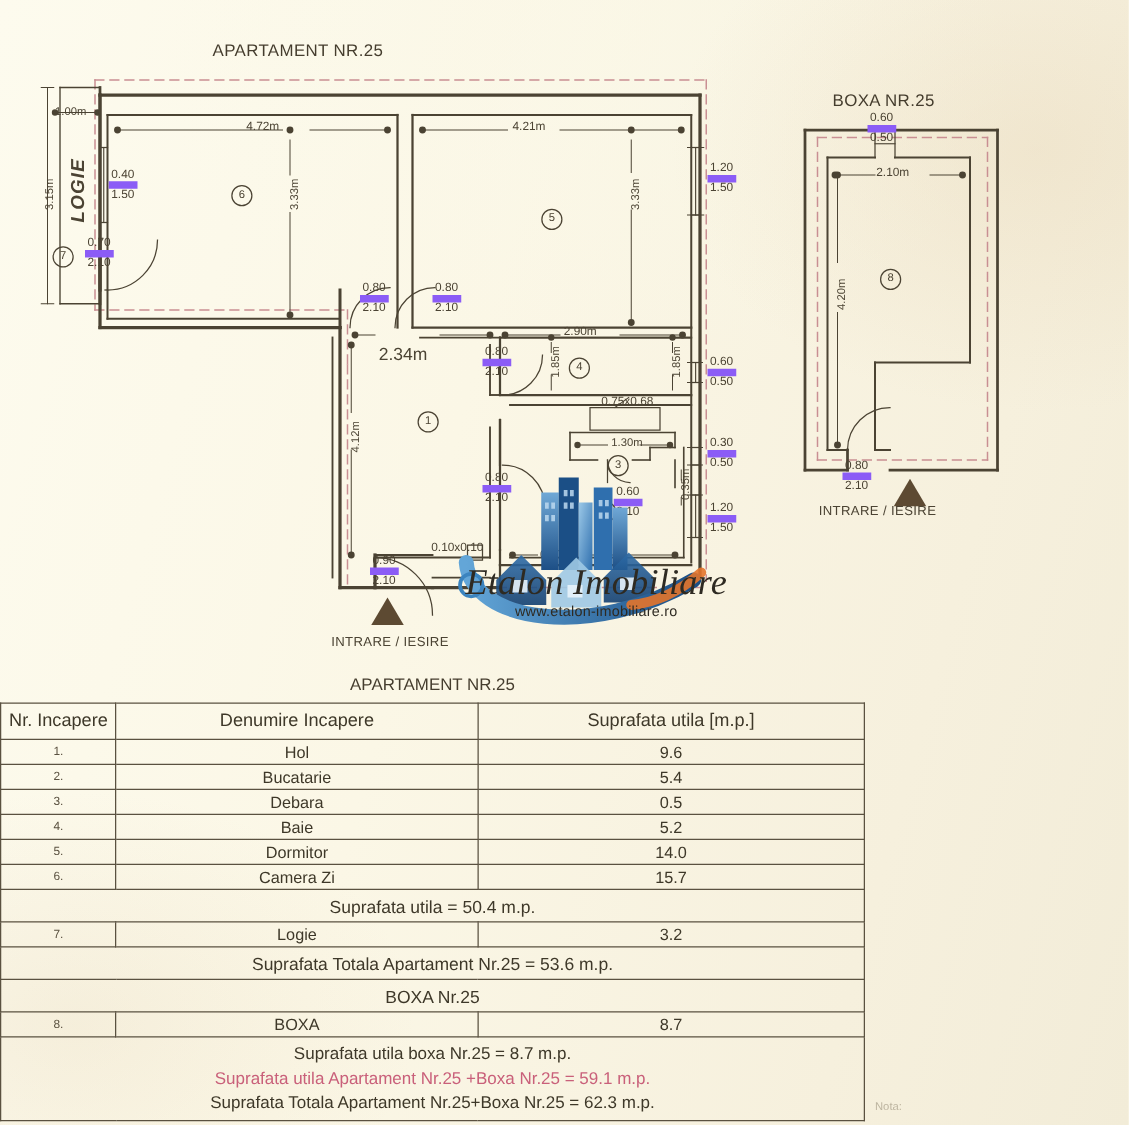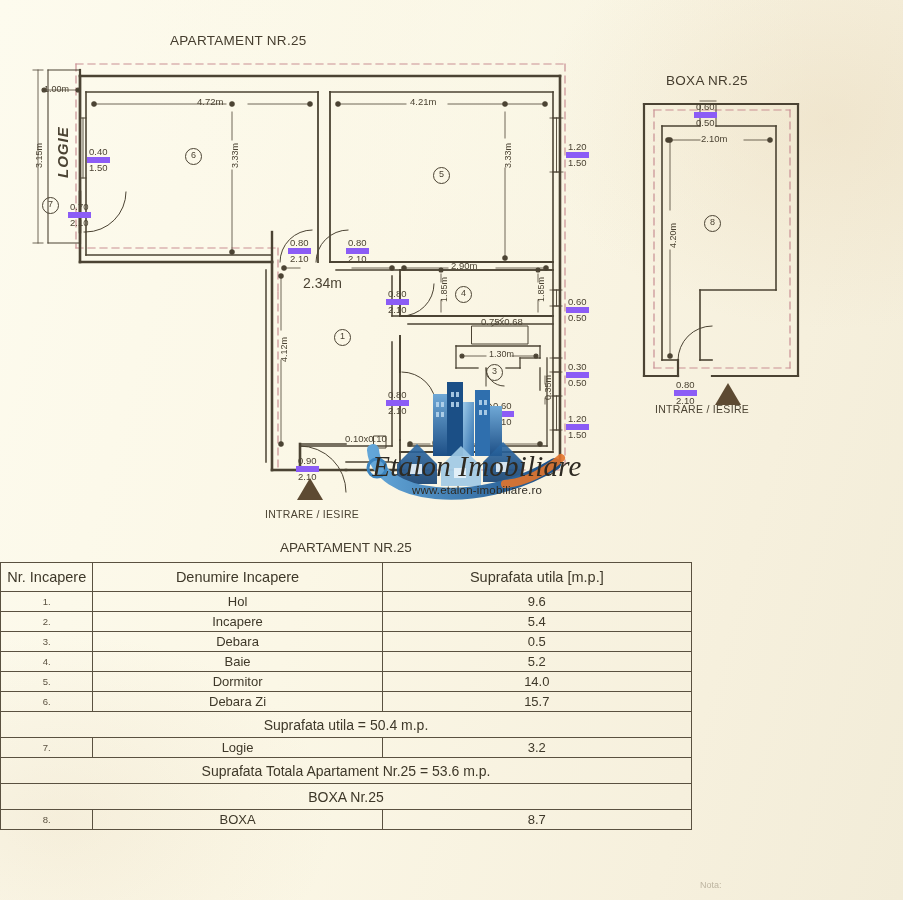--- a/index.html
+++ b/index.html
@@ -23,21 +23,21 @@
     font-family:"Liberation Sans",sans-serif;letter-spacing:.5px;pointer-events:none;}
 
   #plan{position:absolute;inset:0;}
 
   .lbl{position:absolute;font-size:11px;color:#4b4333;white-space:nowrap;
        font-family:"Liberation Sans",sans-serif;}
   .title{position:absolute;font-size:13.5px;color:#453d2e;letter-spacing:.3px;white-space:nowrap;}
 
   
   .frac{position:absolute;font-size:9.5px;line-height:1.08;text-align:center;color:#4b4333;white-space:nowrap;}
-  .frac .n{display:block;padding:0 2px;margin-top:12px;}
+  .frac .n{display:block;padding:0 2px;}
   .frac .d{display:block;border-top:6px solid #8b5cf6;padding:0 2px;}
 
   
   .rm{position:absolute;width:15px;height:15px;border:1.1px solid #4b4333;border-radius:50%;
       font-size:9px;line-height:13.5px;text-align:center;color:#4b4333;background:transparent;}
 
   .vtxt{position:absolute;font-size:9px;color:#4b4333;white-space:nowrap;
         transform-origin:0 0;transform:rotate(-90deg);}
   .vtxt.it{font-style:italic;font-weight:bold;font-size:15px;letter-spacing:1px;}
 
@@ -467,41 +467,41 @@
     <td class="c3">Suprafata utila  [m.p.]</td>
   </tr>
 
   <tr>
     <td class="idx">1.</td>
     <td>Hol</td>
     <td>9.6</td>
   </tr>
   <tr>
     <td class="idx">2.</td>
-    <td>Incapere</td>
+    <td>Bucatarie</td>
     <td>5.4</td>
   </tr>
   <tr>
     <td class="idx">3.</td>
     <td>Debara</td>
     <td>0.5</td>
   </tr>
   <tr>
     <td class="idx">4.</td>
     <td>Baie</td>
     <td>5.2</td>
   </tr>
   <tr>
     <td class="idx">5.</td>
     <td>Dormitor</td>
     <td>14.0</td>
   </tr>
   <tr>
     <td class="idx">6.</td>
-    <td>Debara Zi</td>
+    <td>Camera Zi</td>
     <td>15.7</td>
   </tr>
 
   <tr class="span-row">
     <td colspan="3">Suprafata utila  =  50.4 m.p.</td>
   </tr>
 
   <tr>
     <td class="idx">7.</td>
     <td>Logie</td>
@@ -514,17 +514,24 @@
   <tr class="span-row">
     <td colspan="3">BOXA Nr.25</td>
   </tr>
 
   <tr>
     <td class="idx">8.</td>
     <td style="width:330px">BOXA</td>
     <td>8.7</td>
   </tr>
 
+  <tr class="multi">
+    <td colspan="3">
+      <div>Suprafata utila boxa Nr.25 =  8.7 m.p.</div>
+      <div class="red">Suprafata utila Apartament Nr.25 +Boxa Nr.25 =  59.1 m.p.</div>
+      <div>Suprafata  Totala Apartament Nr.25+Boxa Nr.25 =  62.3 m.p.</div>
+    </td>
+  </tr>
 </tbody>
     </table>
 </div>
 
 <div class="nota">Nota:</div>
 
 </body></html>

